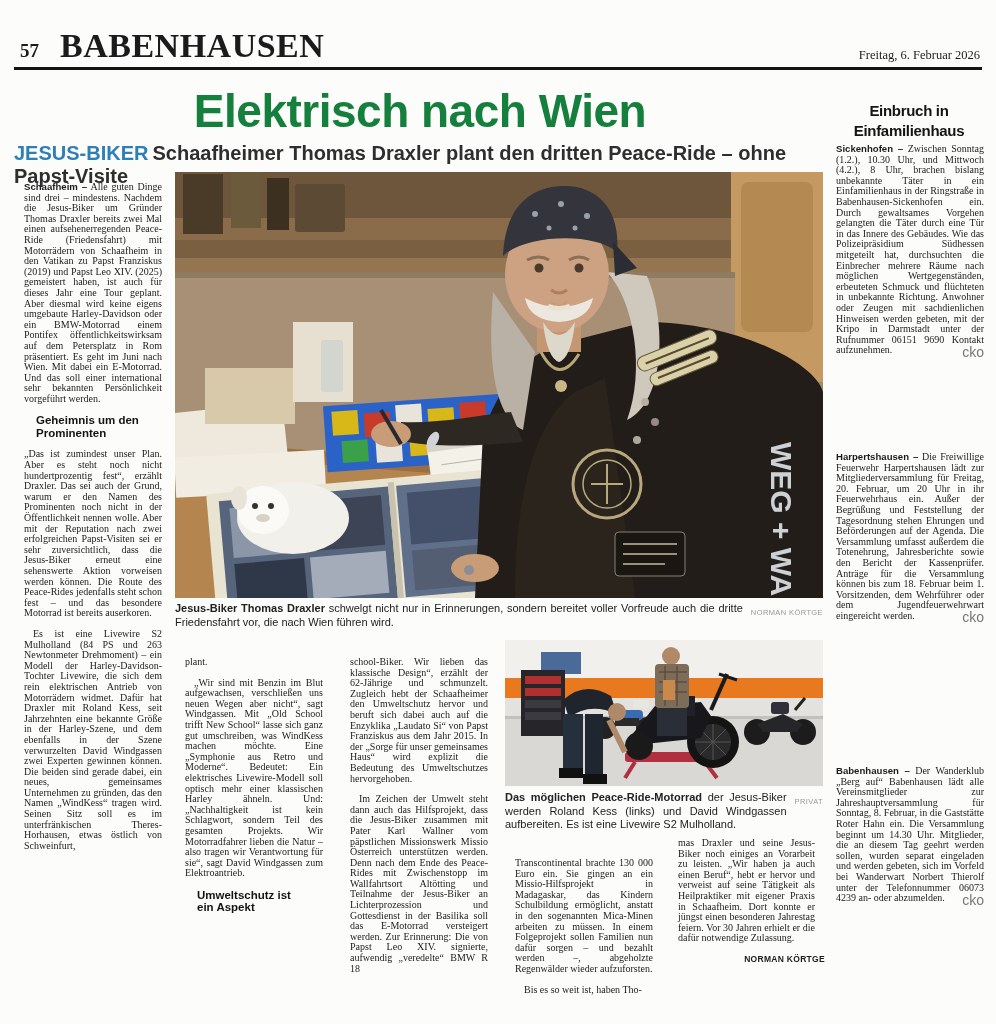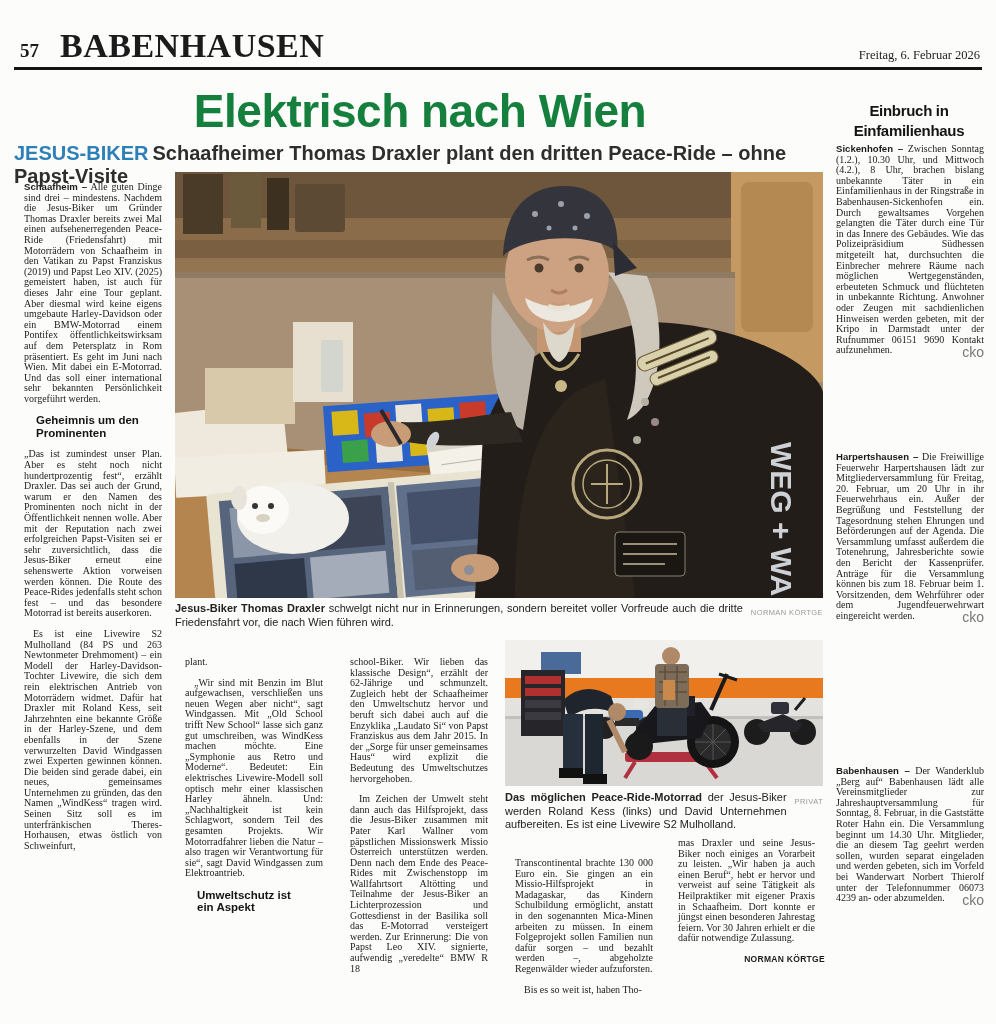--- a/index.html
+++ b/index.html
@@ -297,21 +297,21 @@
         </g>
         <rect x="152" y="68" width="30" height="28" fill="#2a2e36"></rect>
         <rect x="158" y="40" width="12" height="20" fill="#c8894a"></rect>
       </g>
     </svg>
   </div>
 
   <div class="caption" style="left:505px;top:791px;width:318px;">
     <span class="credit">PRIVAT</span>
     <span class="cap-lead">Das möglichen Peace-Ride-Motorrad</span>
-    <span>der Jesus-Biker werden Roland Kess (links) und David Unternehmen aufbereiten. Es ist eine Livewire S2 Mulholland.</span>
+    <span>der Jesus-Biker werden Roland Kess (links) und David Windgassen aufbereiten. Es ist eine Livewire S2 Mulholland.</span>
   </div>
 
   <div class="col" style="left:505px;top:848px;width:158px;height:176px;">
     <p class="bp">Transcontinental brachte 130 000 Euro ein. Sie gingen an ein Missio-Hilfsprojekt in Madagaskar, das Kindern Schulbildung ermöglicht, anstatt in den sogenannten Mica-Minen arbeiten zu müssen. In einem Folgeprojekt sollen Familien nun dafür sorgen – und bezahlt werden –, abgeholzte Regenwälder wieder aufzuforsten.</p>
     <p class="bp ind">Bis es so weit ist, haben Tho-</p>
   </div>
 
   <div class="col" style="left:668px;top:828px;width:157px;height:176px;">
     <p class="bp">mas Draxler und seine Jesus-Biker noch einiges an Vorarbeit zu leisten. „Wir haben ja auch einen Beruf“, hebt er hervor und verweist auf seine Tätigkeit als Heilpraktiker mit eigener Praxis in Schaafheim. Dort konnte er jüngst einen besonderen Jahrestag feiern. Vor 30 Jahren erhielt er die dafür notwendige Zulassung.</p>
     <div class="author-line">NORMAN KÖRTGE</div>

